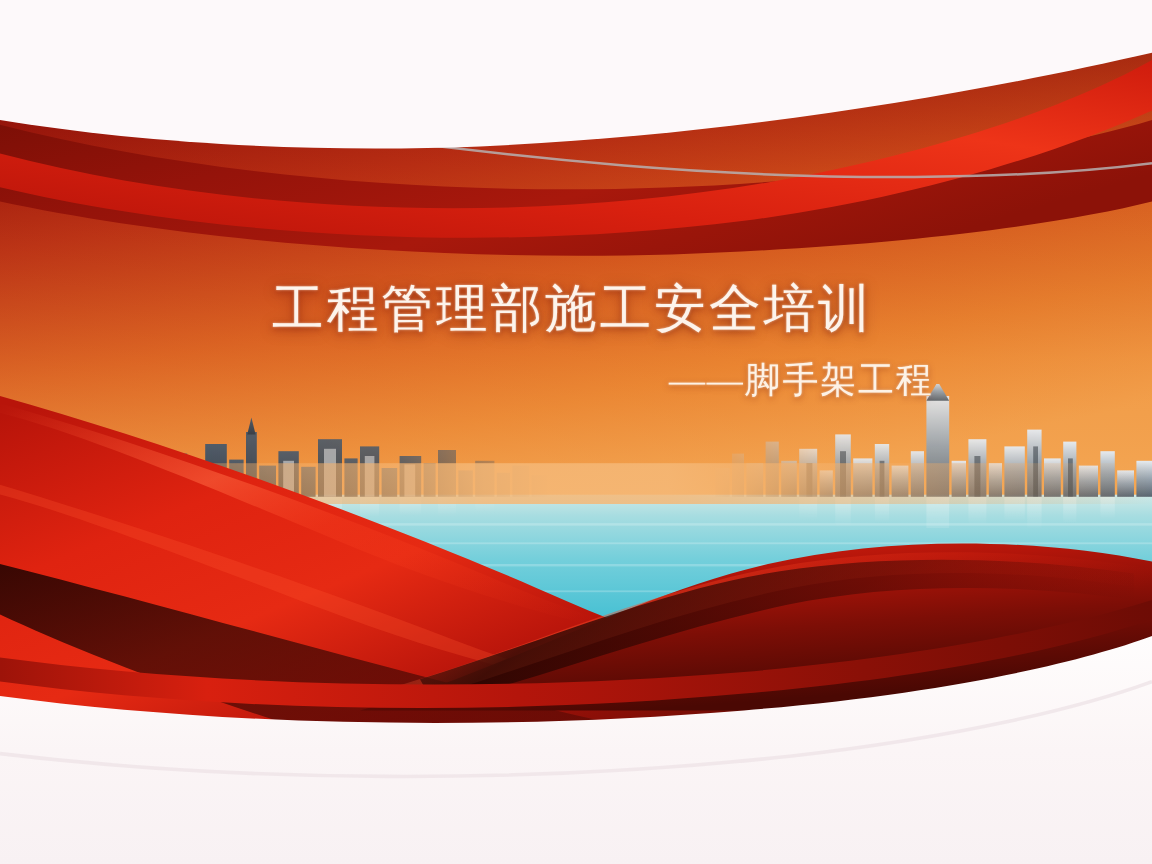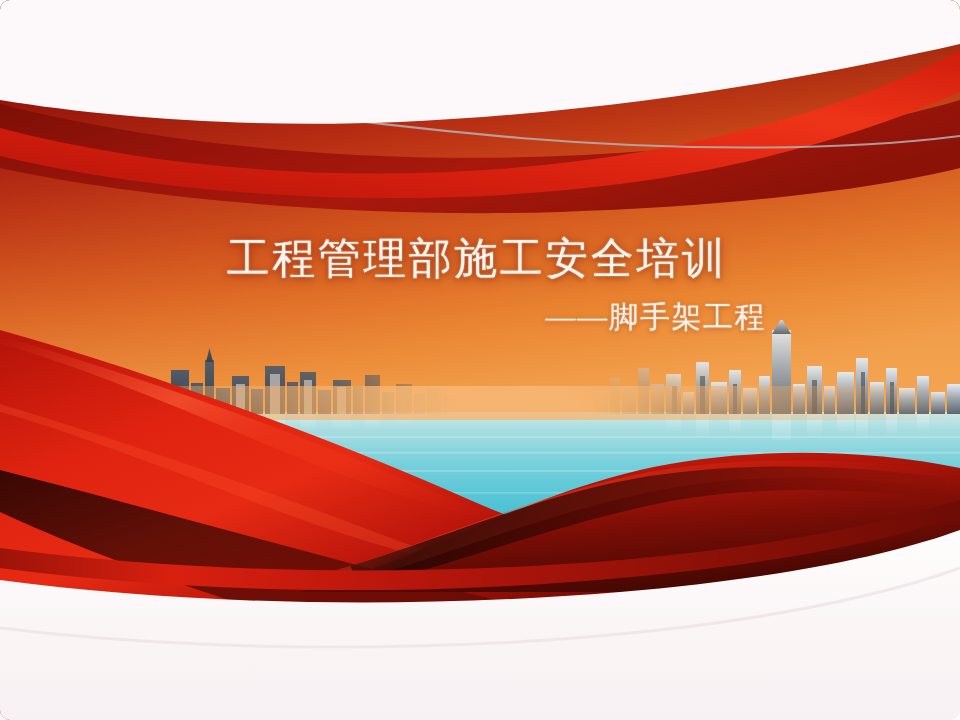--- a/index.html
+++ b/index.html
@@ -11,21 +11,20 @@
     font-family: "Liberation Sans", sans-serif;
   }
 
   
   #slide {
     position: relative;
     width: 960px;
     height: 720px;
     overflow: hidden;
     background: #fdf7f7;
-    border-radius: 10px;
   }
 
   
   .layer {
     position: absolute;
     inset: 0;
     width: 960px;
     height: 720px;
   }
 
@@ -48,21 +47,21 @@
     letter-spacing: 2.5px;
     font-weight: 400;
     color: #fdf4ec;
     text-shadow:
       0 0 2px rgba(255,235,215,0.75),
       0 1px 5px rgba(120,18,10,0.55),
       0 2px 12px rgba(90,10,6,0.40);
     transform: translateX(-3px);
   }
   #subtitle-row {
-    margin: 16px 12px 0 0;
+    margin: 16px 0 0 0;
     text-align: right;
     padding-right: 182px;
   }
   #subtitle {
     font-family: "Liberation Serif", "DejaVu Serif", serif;
     font-size: 30px;
     letter-spacing: 1.5px;
     font-weight: 400;
     color: #fdf2e6;
     text-shadow:

